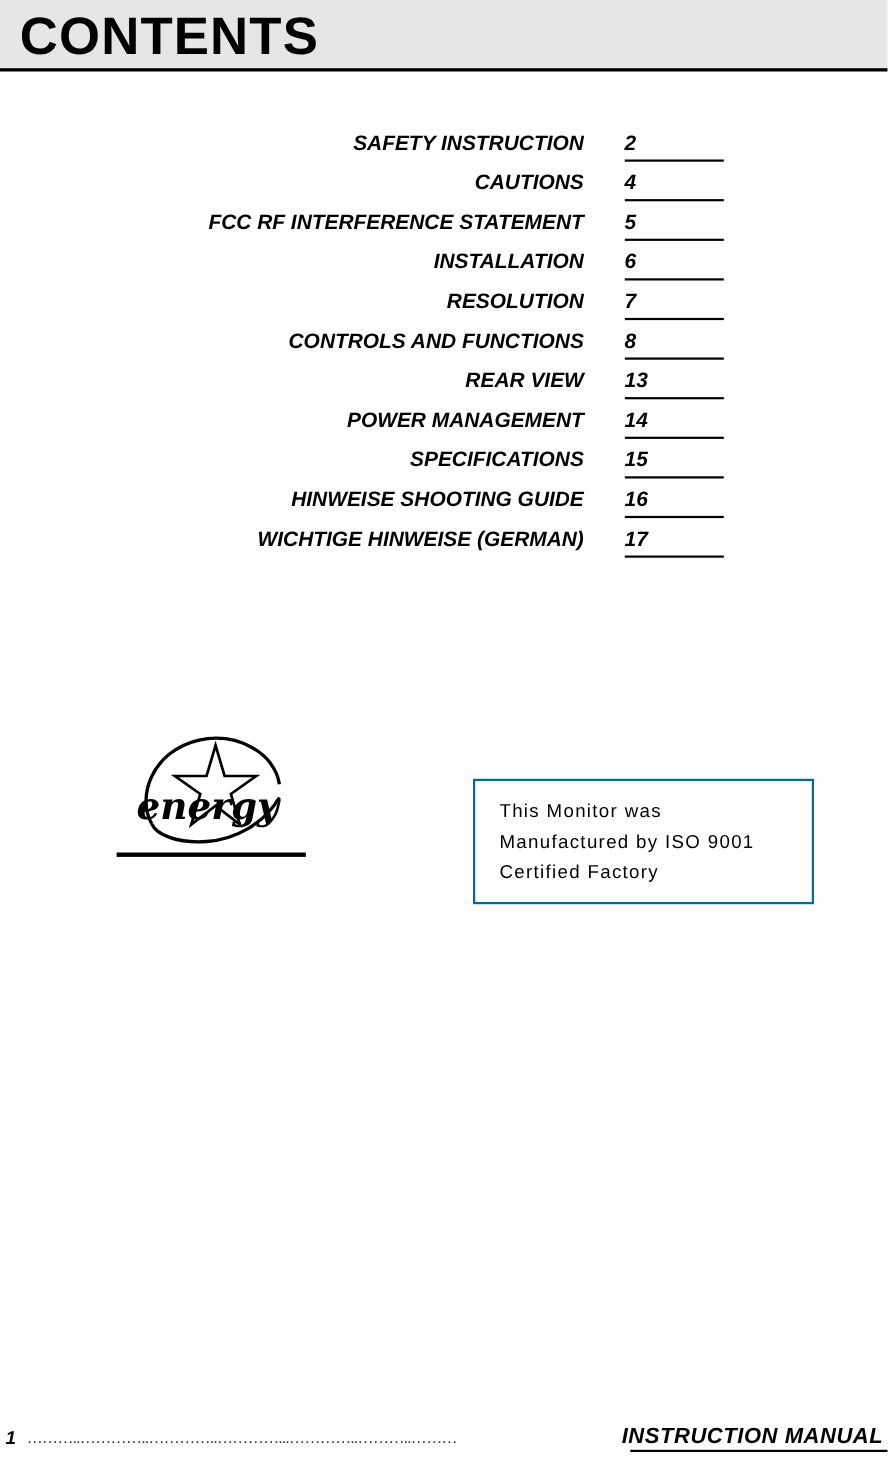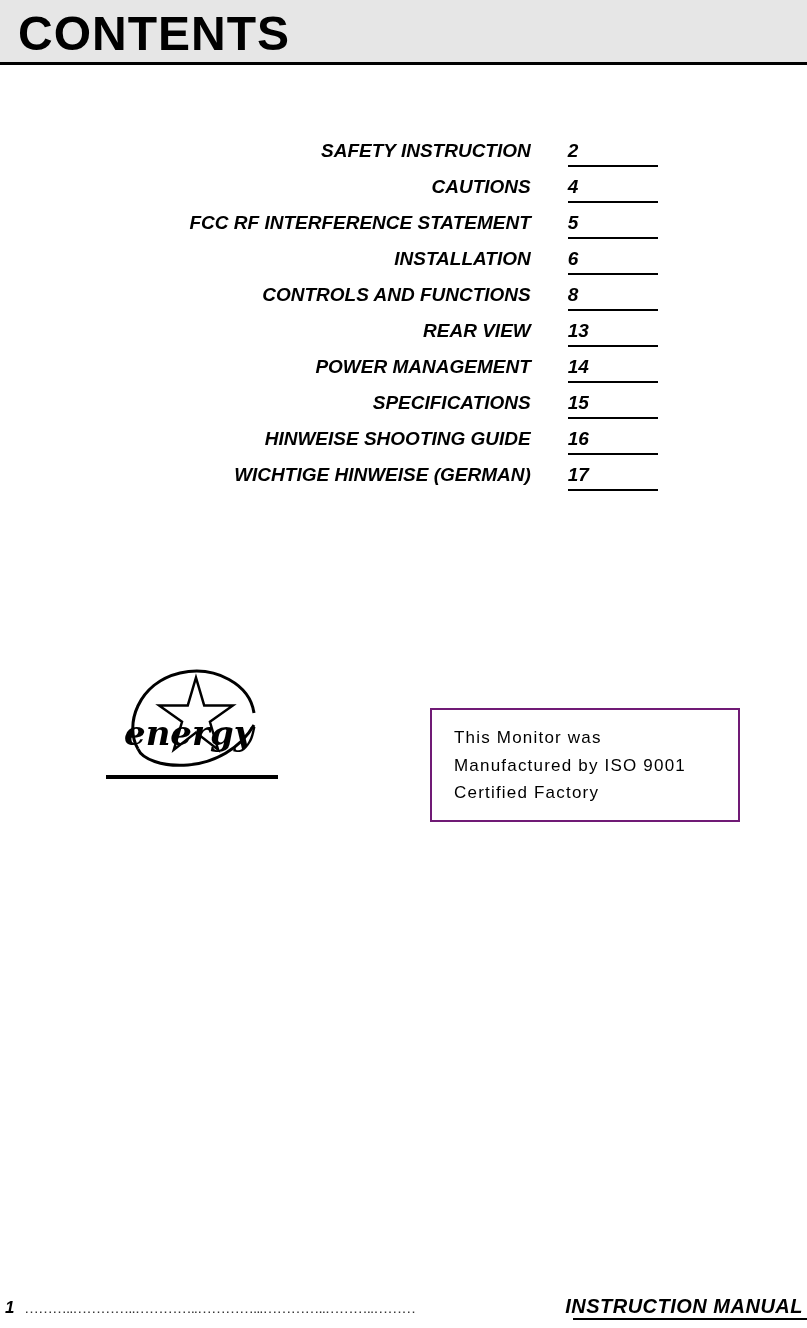--- a/index.html
+++ b/index.html
@@ -40,21 +40,21 @@
     top: 62px;
     width: 807px;
     height: 3px;
     background: #000000;
   }
 
   
   .toc {
     position: absolute;
     left: 0;
-    top: 140px;
+    top: 120px;
     width: 638px;
   }
   .toc-row {
     display: flex;
     align-items: baseline;
     height: 36px;
   }
   .toc-title {
     width: 680px;
     text-align: right;
@@ -95,21 +95,21 @@
     height: 128px;
   }
 
   
   .iso-box {
     position: absolute;
     left: 430px;
     top: 708px;
     width: 310px;
     height: 114px;
-    border: 2px solid #701a75;
+    border: 2px solid #0369a1;
     box-sizing: border-box;
     padding: 14px 0 0 22px;
   }
   .iso-line {
     font-size: 17px;
     letter-spacing: 1.2px;
     color: #000000;
     line-height: 1.62;
     white-space: nowrap;
   }
@@ -177,20 +177,24 @@
     </div>
     <div class="toc-row">
       <div class="toc-title">FCC RF INTERFERENCE STATEMENT</div>
       <div class="toc-page-wrap"><span class="toc-page">5</span><div class="toc-underline"></div></div>
     </div>
     <div class="toc-row">
       <div class="toc-title">INSTALLATION</div>
       <div class="toc-page-wrap"><span class="toc-page">6</span><div class="toc-underline"></div></div>
     </div>
     <div class="toc-row">
+      <div class="toc-title">RESOLUTION</div>
+      <div class="toc-page-wrap"><span class="toc-page">7</span><div class="toc-underline"></div></div>
+    </div>
+    <div class="toc-row">
       <div class="toc-title">CONTROLS AND FUNCTIONS</div>
       <div class="toc-page-wrap"><span class="toc-page">8</span><div class="toc-underline"></div></div>
     </div>
     <div class="toc-row">
       <div class="toc-title">REAR VIEW</div>
       <div class="toc-page-wrap"><span class="toc-page">13</span><div class="toc-underline"></div></div>
     </div>
     <div class="toc-row">
       <div class="toc-title">POWER MANAGEMENT</div>
       <div class="toc-page-wrap"><span class="toc-page">14</span><div class="toc-underline"></div></div>

